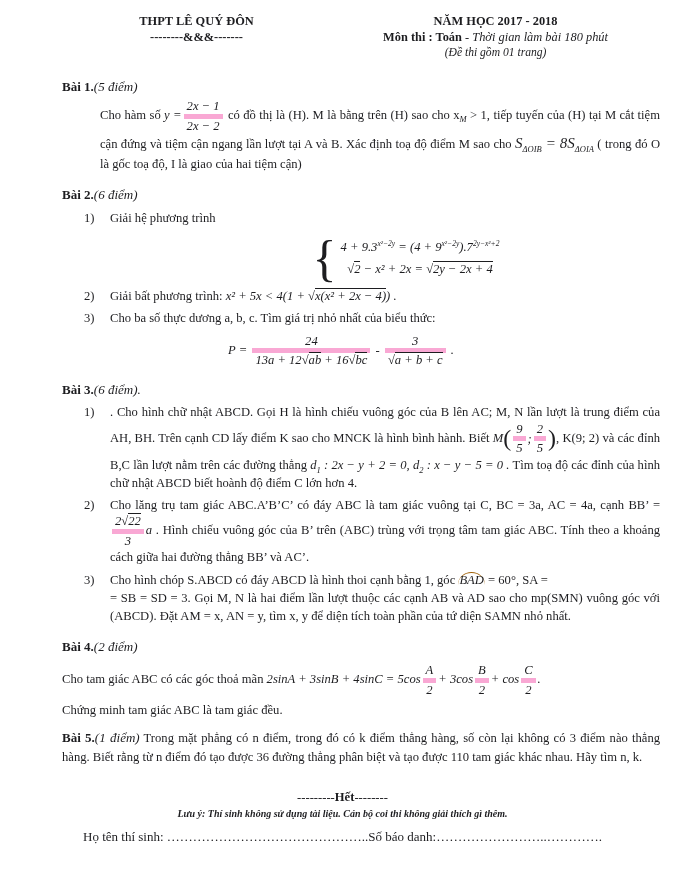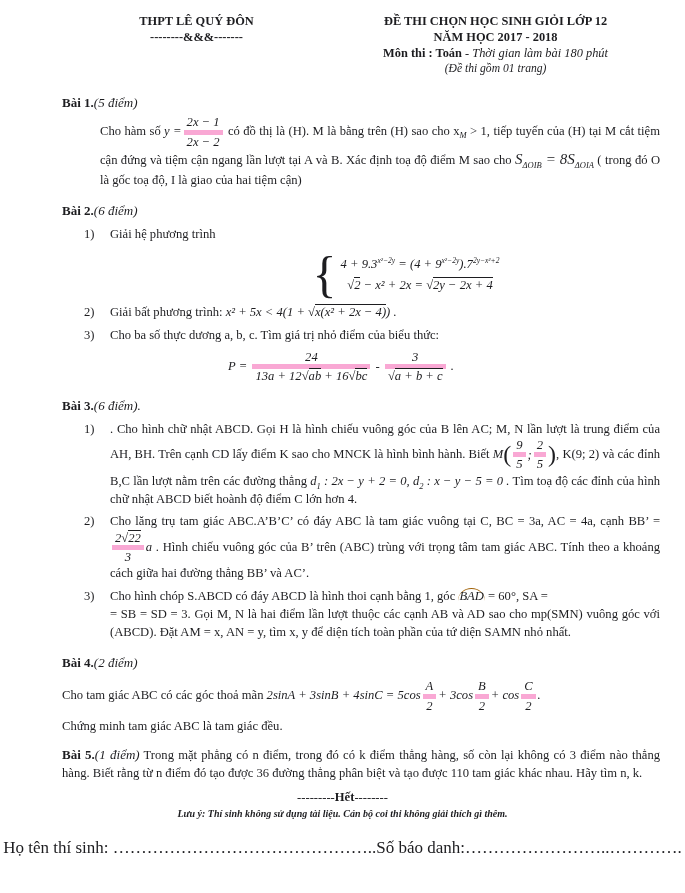--- a/index.html
+++ b/index.html
@@ -44,34 +44,33 @@
   .pgroup{display:inline-flex;align-items:center;vertical-align:middle;}
   .pgroup::before{content:"(";font-size:24px;font-weight:300;line-height:0.9;font-style:normal;}
   .pgroup::after{content:")";font-size:24px;font-weight:300;line-height:0.9;font-style:normal;}
   .arc{font-style:italic;border-top:1px solid #a16207;border-radius:60% 60% 0 0/100% 100% 0 0;padding:0 1px;margin-top:44px;}
   .sfx{font-size:15px;font-style:italic;}
   
   .footer{position:absolute;left:0;right:0;top:788px;text-align:center;}
   .footer .het{font-size:12.6px;}
   .footer .het b{font-weight:bold;}
   .footer .note{font-weight:bold;font-style:italic;font-size:10px;margin-top:1px;}
-  .footer .fill{font-size:17px;margin-top:14px;}
+  .footer .fill{font-size:13px;margin-top:6px;}
 </style>
 </head>
 <body>
 
 <div class="page">
 
   <div class="header">
     <div class="h-left">
       <div>THPT LÊ QUÝ ĐÔN</div>
       <div>--------&amp;&amp;&amp;-------</div>
     </div>
     <div class="h-right">
-      <div class="b">ĐỀ THI CHỌN HỌC SINH GIỎI LỚP 12</div>
       <div class="b">NĂM HỌC 2017 - 2018</div>
       <div><span class="b">Môn thi : Toán</span><span class="i"> - Thời gian làm bài 180 phút</span></div>
       <div class="h-small">(Đề thi gồm 01 trang)</div>
     </div>
   </div>
 
   <div class="bai"><span class="t">Bài 1.</span><span class="p">(5 điểm)</span></div>
   <div class="para">
     <span>Cho hàm số </span>
     <span class="math"><span>y =</span><span class="frac"><span class="num">2x − 1</span><span class="den">2x − 2</span></span></span>
@@ -92,21 +91,21 @@
       <div class="math eq-small"><span>4 + 9.3</span><sup class="e">x²−2y</sup><span> = (4 + 9</span><sup class="e">x²−2y</sup><span>).7</span><sup class="e">2y−x²+2</sup></div>
       <div class="math"><span class="sqrt"><span class="bar">2</span></span><span> − x² + 2x = </span><span class="sqrt"><span class="bar">2y − 2x + 4</span></span></div>
     </span>
   </div>
   <div class="num-item">
     <span class="no">2)</span>
     <span class="body"><span>Giải bất phương trình: </span><span class="math"><span>x² + 5x &lt; 4(1 + </span><span class="sqrt"><span class="bar">x(x² + 2x − 4)</span></span><span>) .</span></span></span>
   </div>
   <div class="num-item">
     <span class="no">3)</span>
-    <span class="body">Cho ba số thực dương a, b, c. Tìm giá trị nhỏ điểm của biểu thức:</span>
+    <span class="body">Cho ba số thực dương a, b, c. Tìm giá trị nhỏ nhất của biểu thức:</span>
   </div>
   <div class="centered-math">
     <span class="math">
       <span>P =</span>
       <span class="frac"><span class="num">24</span><span class="den"><span>13a + 12</span><span class="sqrt"><span class="bar">ab</span></span><span> + 16</span><span class="sqrt"><span class="bar">bc</span></span></span></span>
       <span>-</span>
       <span class="frac"><span class="num">3</span><span class="den"><span class="sqrt"><span class="bar">a + b + c</span></span></span></span>
       <span>.</span>
     </span>
   </div>

